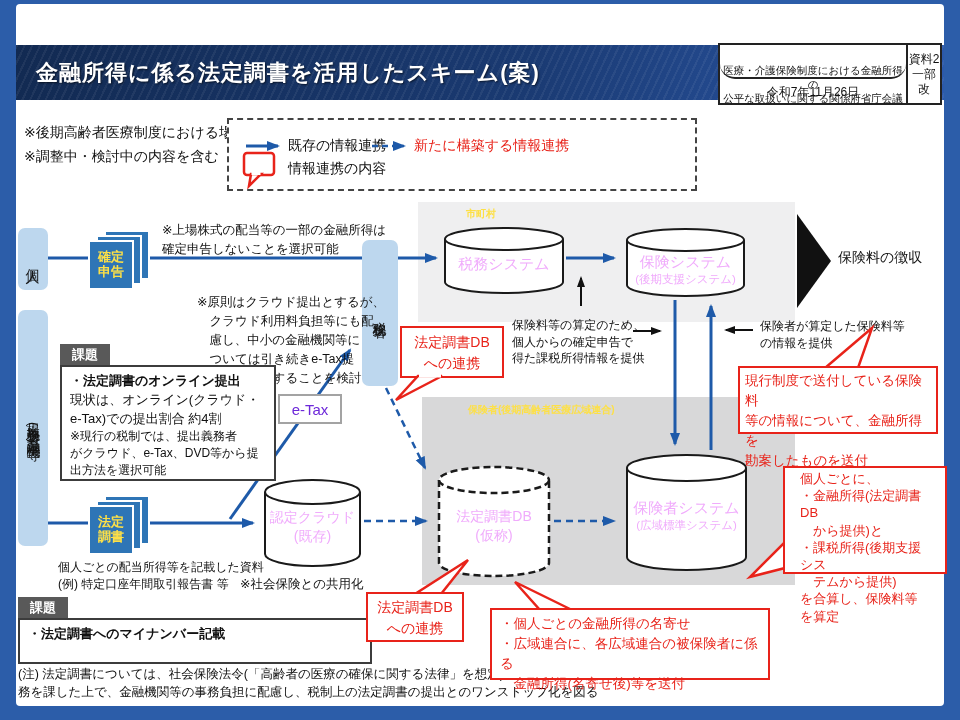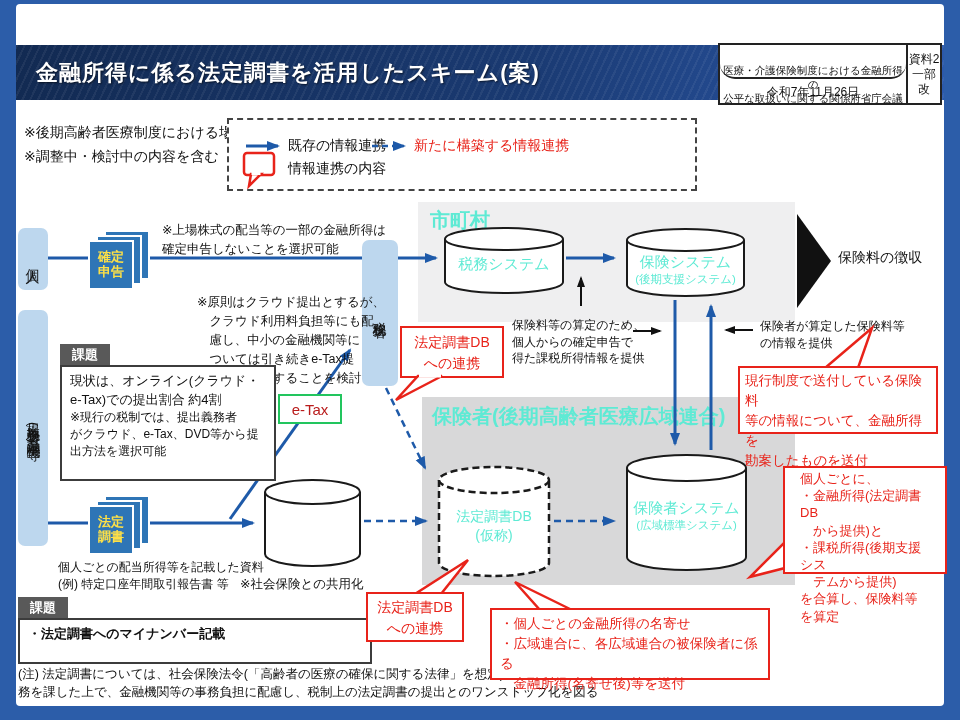--- a/index.html
+++ b/index.html
@@ -10,41 +10,41 @@
   .slide{left:16px;top:4px;width:928px;height:702px;background:#ffffff;border-radius:4px;}
   .header{left:16px;top:45px;width:928px;height:55px;
           background:linear-gradient(100deg,#122a52 0%,#1a3a72 55%,#2c59ab 100%);overflow:hidden;}
   .header .stripes{position:absolute;left:0;top:0;width:100%;height:100%;
           background:repeating-linear-gradient(115deg,rgba(255,255,255,.06) 0 2px,transparent 2px 7px);}
   .title{left:36px;top:58px;font-size:22px;font-weight:bold;color:#fff;letter-spacing:1px;
          text-shadow:1px 1px 2px rgba(0,0,0,.6);}
   .infobox{background:#fff;border:2px solid #222;box-sizing:border-box;}
   .grayzone{background:#efeff0;}
   .grayzone2{background:#d8d8d9;}
-  .zonelabel{font-size:20px;font-weight:bold;color:#5eead4;}
+  .zonelabel{font-size:10px;font-weight:bold;color:#fde047;margin-left:36px;}
   .vbox{background:#bdd7ee;border-radius:7px;display:flex;align-items:center;justify-content:center;
         writing-mode:vertical-rl;font-size:14px;letter-spacing:2px;color:#111;}
-  .cyl-label{position:absolute;left:0;width:100%;text-align:center;color:#5eead4;}
+  .cyl-label{position:absolute;left:0;width:100%;text-align:center;color:#f0abfc;}
   .doc{position:absolute;width:46px;height:50px;background:#2e75b6;border:2px solid #fff;box-sizing:border-box;}
   .doc-front{display:flex;align-items:center;justify-content:center;text-align:center;
              color:#fde047;font-size:13px;font-weight:bold;line-height:1.15;}
   .note{font-size:12.5px;line-height:19px;color:#111;}
   .small-note{font-size:12px;line-height:17px;color:#111;}
   .issue-label{background:#595959;color:#fff;font-size:13px;font-weight:bold;
                display:flex;align-items:center;justify-content:center;}
   .issue-box{background:#fff;border:2px solid #3c3c3c;box-sizing:border-box;padding:4px 8px;}
   .issue-title{font-size:13px;font-weight:bold;line-height:19px;}
   .issue-body{font-size:13px;line-height:19px;}
   .issue-note{font-size:12px;line-height:17px;}
   .legend{border:2px dashed #444;background:#fff;box-sizing:border-box;}
   .legend-text{font-size:14px;color:#111;}
   .red-text{color:#e8231a;}
   .bubble{background:#fff;border:2.5px solid #e8231a;box-sizing:border-box;color:#e8231a;}
-  .etax{background:#fff;border:2px solid #22c55e;box-sizing:border-box;display:flex;
-        align-items:center;justify-content:center;font-size:15px;color:#b91c1c;}
+  .etax{background:#fff;border:2px solid #a3a3a3;box-sizing:border-box;display:flex;
+        align-items:center;justify-content:center;font-size:15px;color:#6d28d9;}
   .tri{width:0;height:0;border-top:47px solid transparent;border-bottom:47px solid transparent;
        border-left:34px solid #111;}
   svg{display:block;}
 </style>
 </head>
 <body>
 
 <div class="abs slide"></div>
 
 <div class="abs header">
@@ -120,20 +120,22 @@
   </svg>
   <div class="cyl-label" style="top:46px;font-size:15px;">保険者システム</div>
   <div class="cyl-label" style="top:65px;font-size:11.5px;">(広域標準システム)</div>
 </div>
 
 <div class="abs" style="left:263px;top:478px;width:99px;height:90px;">
   <svg width="99" height="90">
     <path d="M2,14 L2,76 A47.5,12 0 0 0 97,76 L97,14" fill="#fff" stroke="#1a1a1a" stroke-width="2"></path>
     <ellipse cx="49.5" cy="14" rx="47.5" ry="12" fill="#fff" stroke="#1a1a1a" stroke-width="2"></ellipse>
   </svg>
+  <div class="cyl-label pre" style="top:30px;font-size:14px;line-height:19px;">認定クラウド
+(既存)</div>
 </div>
 
 <div class="abs vbox" style="left:18px;top:228px;width:30px;height:62px;">個人</div>
 <div class="abs vbox" style="left:18px;top:310px;width:30px;height:236px;font-size:13.5px;">提出義務者(金融機関等)</div>
 <div class="abs vbox" style="left:362px;top:240px;width:36px;height:146px;">税務署</div>
 
 <div class="abs" style="left:88px;top:230px;width:64px;height:62px;">
   <div class="doc" style="left:16px;top:0;"></div>
   <div class="doc" style="left:8px;top:5px;"></div>
   <div class="doc doc-front pre" style="left:0;top:10px;">確定
@@ -182,20 +184,21 @@
 務を課した上で、金融機関等の事務負担に配慮し、税制上の法定調書の提出とのワンストップ化を図る</div>
 
 <div class="abs small-note pre" style="left:512px;top:317px;line-height:16.5px;">保険料等の算定のため、
 個人からの確定申告で
 得た課税所得情報を提供</div>
 <div class="abs small-note pre" style="left:760px;top:318px;line-height:16.5px;">保険者が算定した保険料等
 の情報を提供</div>
 
 <div class="abs issue-label" style="left:60px;top:344px;width:50px;height:21px;">課題</div>
 <div class="abs issue-box" style="left:60px;top:365px;width:216px;height:116px;">
+  <div class="issue-title">・法定調書のオンライン提出</div>
   <div class="issue-body pre">現状は、オンライン(クラウド・
 e-Tax)での提出割合 約4割</div>
   <div class="issue-note pre">※現行の税制では、提出義務者
 がクラウド、e-Tax、DVD等から提
 出方法を選択可能</div>
 </div>
 
 <div class="abs issue-label" style="left:18px;top:597px;width:50px;height:21px;">課題</div>
 <div class="abs issue-box" style="left:18px;top:618px;width:354px;height:46px;">
   <div class="issue-title">・法定調書へのマイナンバー記載</div>

